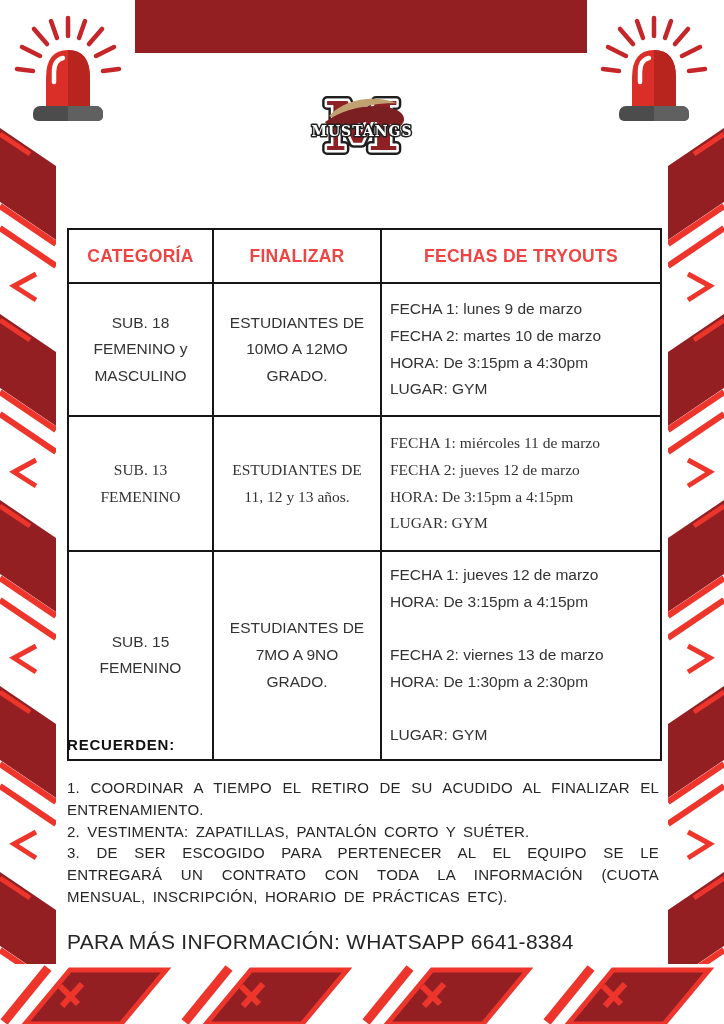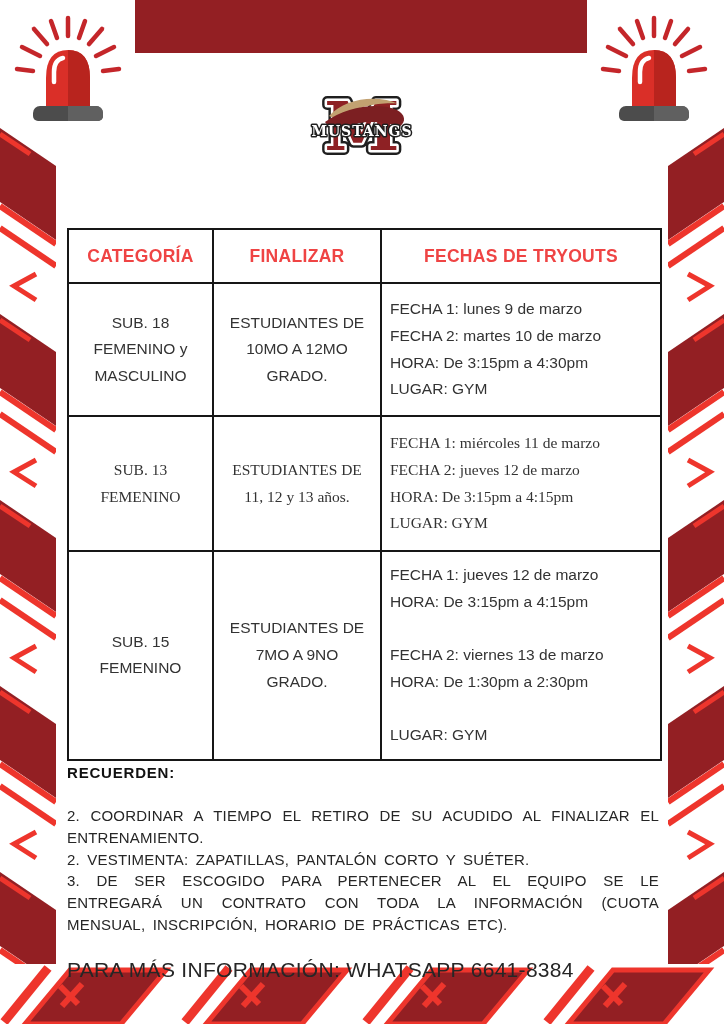--- a/index.html
+++ b/index.html
@@ -36,21 +36,21 @@
   .tryouts-table th{
     height:50px;font-size:17.5px;font-weight:bold;color:#ef4444;text-align:center;letter-spacing:.3px;
   }
   .tryouts-table td{font-size:15.5px;color:var(--body);line-height:1.72;}
   td.cell-categoria,td.cell-participan{text-align:center;padding:4px 6px;}
   td.cell-fechas{text-align:left;padding:10px 8px 10px 8px;}
   tr.row-1 td{height:111px;}
   tr.row-2 td{height:113px;font-family:Liberation Serif, serif;}
   tr.row-3 td{height:185px;margin-top:9px;}
   
-  .notes{position:absolute;left:67px;top:736px;width:592px;color:#262626;margin-top:28px;}
+  .notes{position:absolute;left:67px;top:736px;width:592px;color:#262626;}
   .notes-heading{font-weight:bold;font-size:15px;letter-spacing:.8px;color:#111;margin:0 0 24px 0;}
   .note-item{font-size:15px;line-height:1.45;text-align:justify;letter-spacing:.2px;word-spacing:3px;margin:0;}
   .contact{margin-top:22px;font-size:21px;letter-spacing:.3px;}
   
   .strip,.band{position:absolute;}
   .strip.left{left:0;top:128px;}
   .strip.right{left:668px;top:128px;}
   .band{left:0;top:964px;}
 </style>
 </head>
@@ -174,19 +174,19 @@
     <tr class="row-3">
       <td class="cell-categoria">SUB. 15<br>FEMENINO</td>
       <td class="cell-participan">ESTUDIANTES DE<br>7MO A 9NO<br>GRADO.</td>
       <td class="cell-fechas">FECHA 1: jueves 12 de marzo<br>HORA: De 3:15pm a 4:15pm<br><br>FECHA 2: viernes 13 de marzo<br>HORA: De 1:30pm a 2:30pm<br><br>LUGAR: GYM</td>
     </tr>
   </tbody>
     </table>
 
   <div class="notes">
     <p class="notes-heading">RECUERDEN:</p>
-    <p class="note-item">2. COORDINAR A TIEMPO EL RETIRO DE SU ACUDIDO AL FINALIZAR EL ENTRENAMIENTO.</p>
+    <p class="note-item">1. COORDINAR A TIEMPO EL RETIRO DE SU ACUDIDO AL FINALIZAR EL ENTRENAMIENTO.</p>
     <p class="note-item">2. VESTIMENTA: ZAPATILLAS, PANTALÓN CORTO Y SUÉTER.</p>
     <p class="note-item">3. DE SER ESCOGIDO PARA PERTENECER AL EL EQUIPO SE LE ENTREGARÁ UN CONTRATO CON TODA LA INFORMACIÓN (CUOTA MENSUAL, INSCRIPCIÓN, HORARIO DE PRÁCTICAS ETC).</p>
     <p class="contact">PARA MÁS INFORMACIÓN: WHATSAPP 6641-8384</p>
   </div>
 
 </div>
 
 </body></html>

